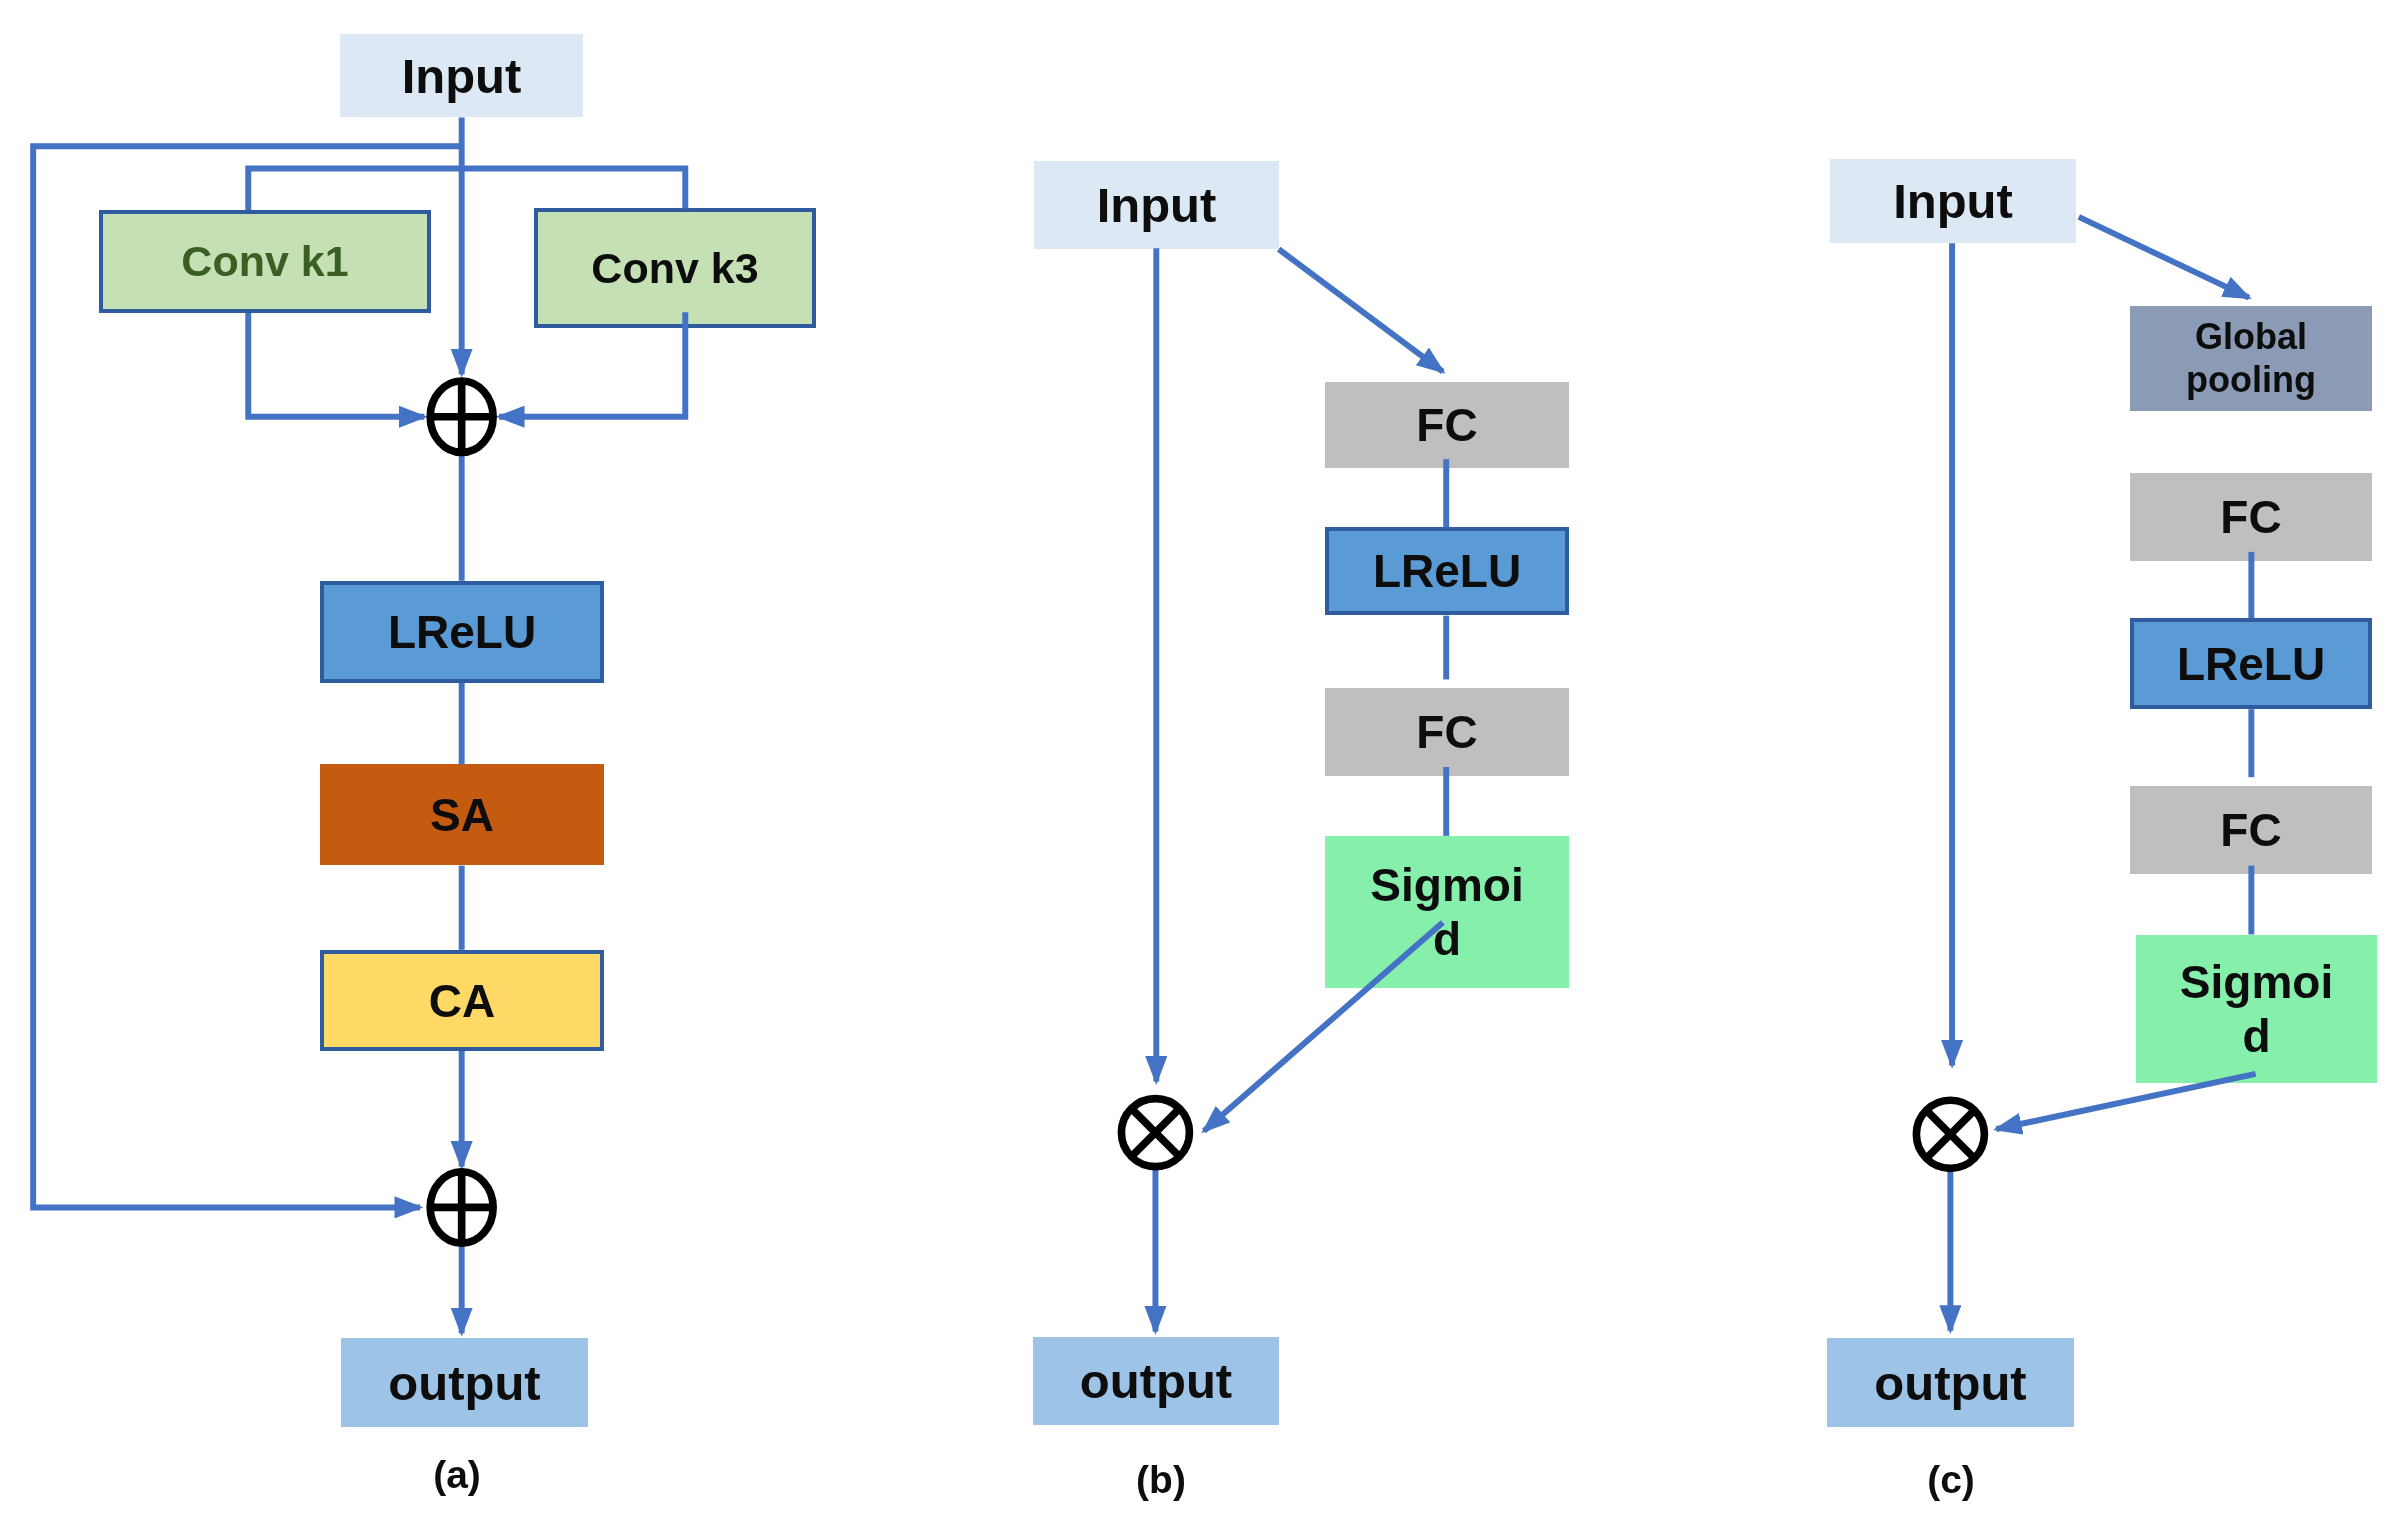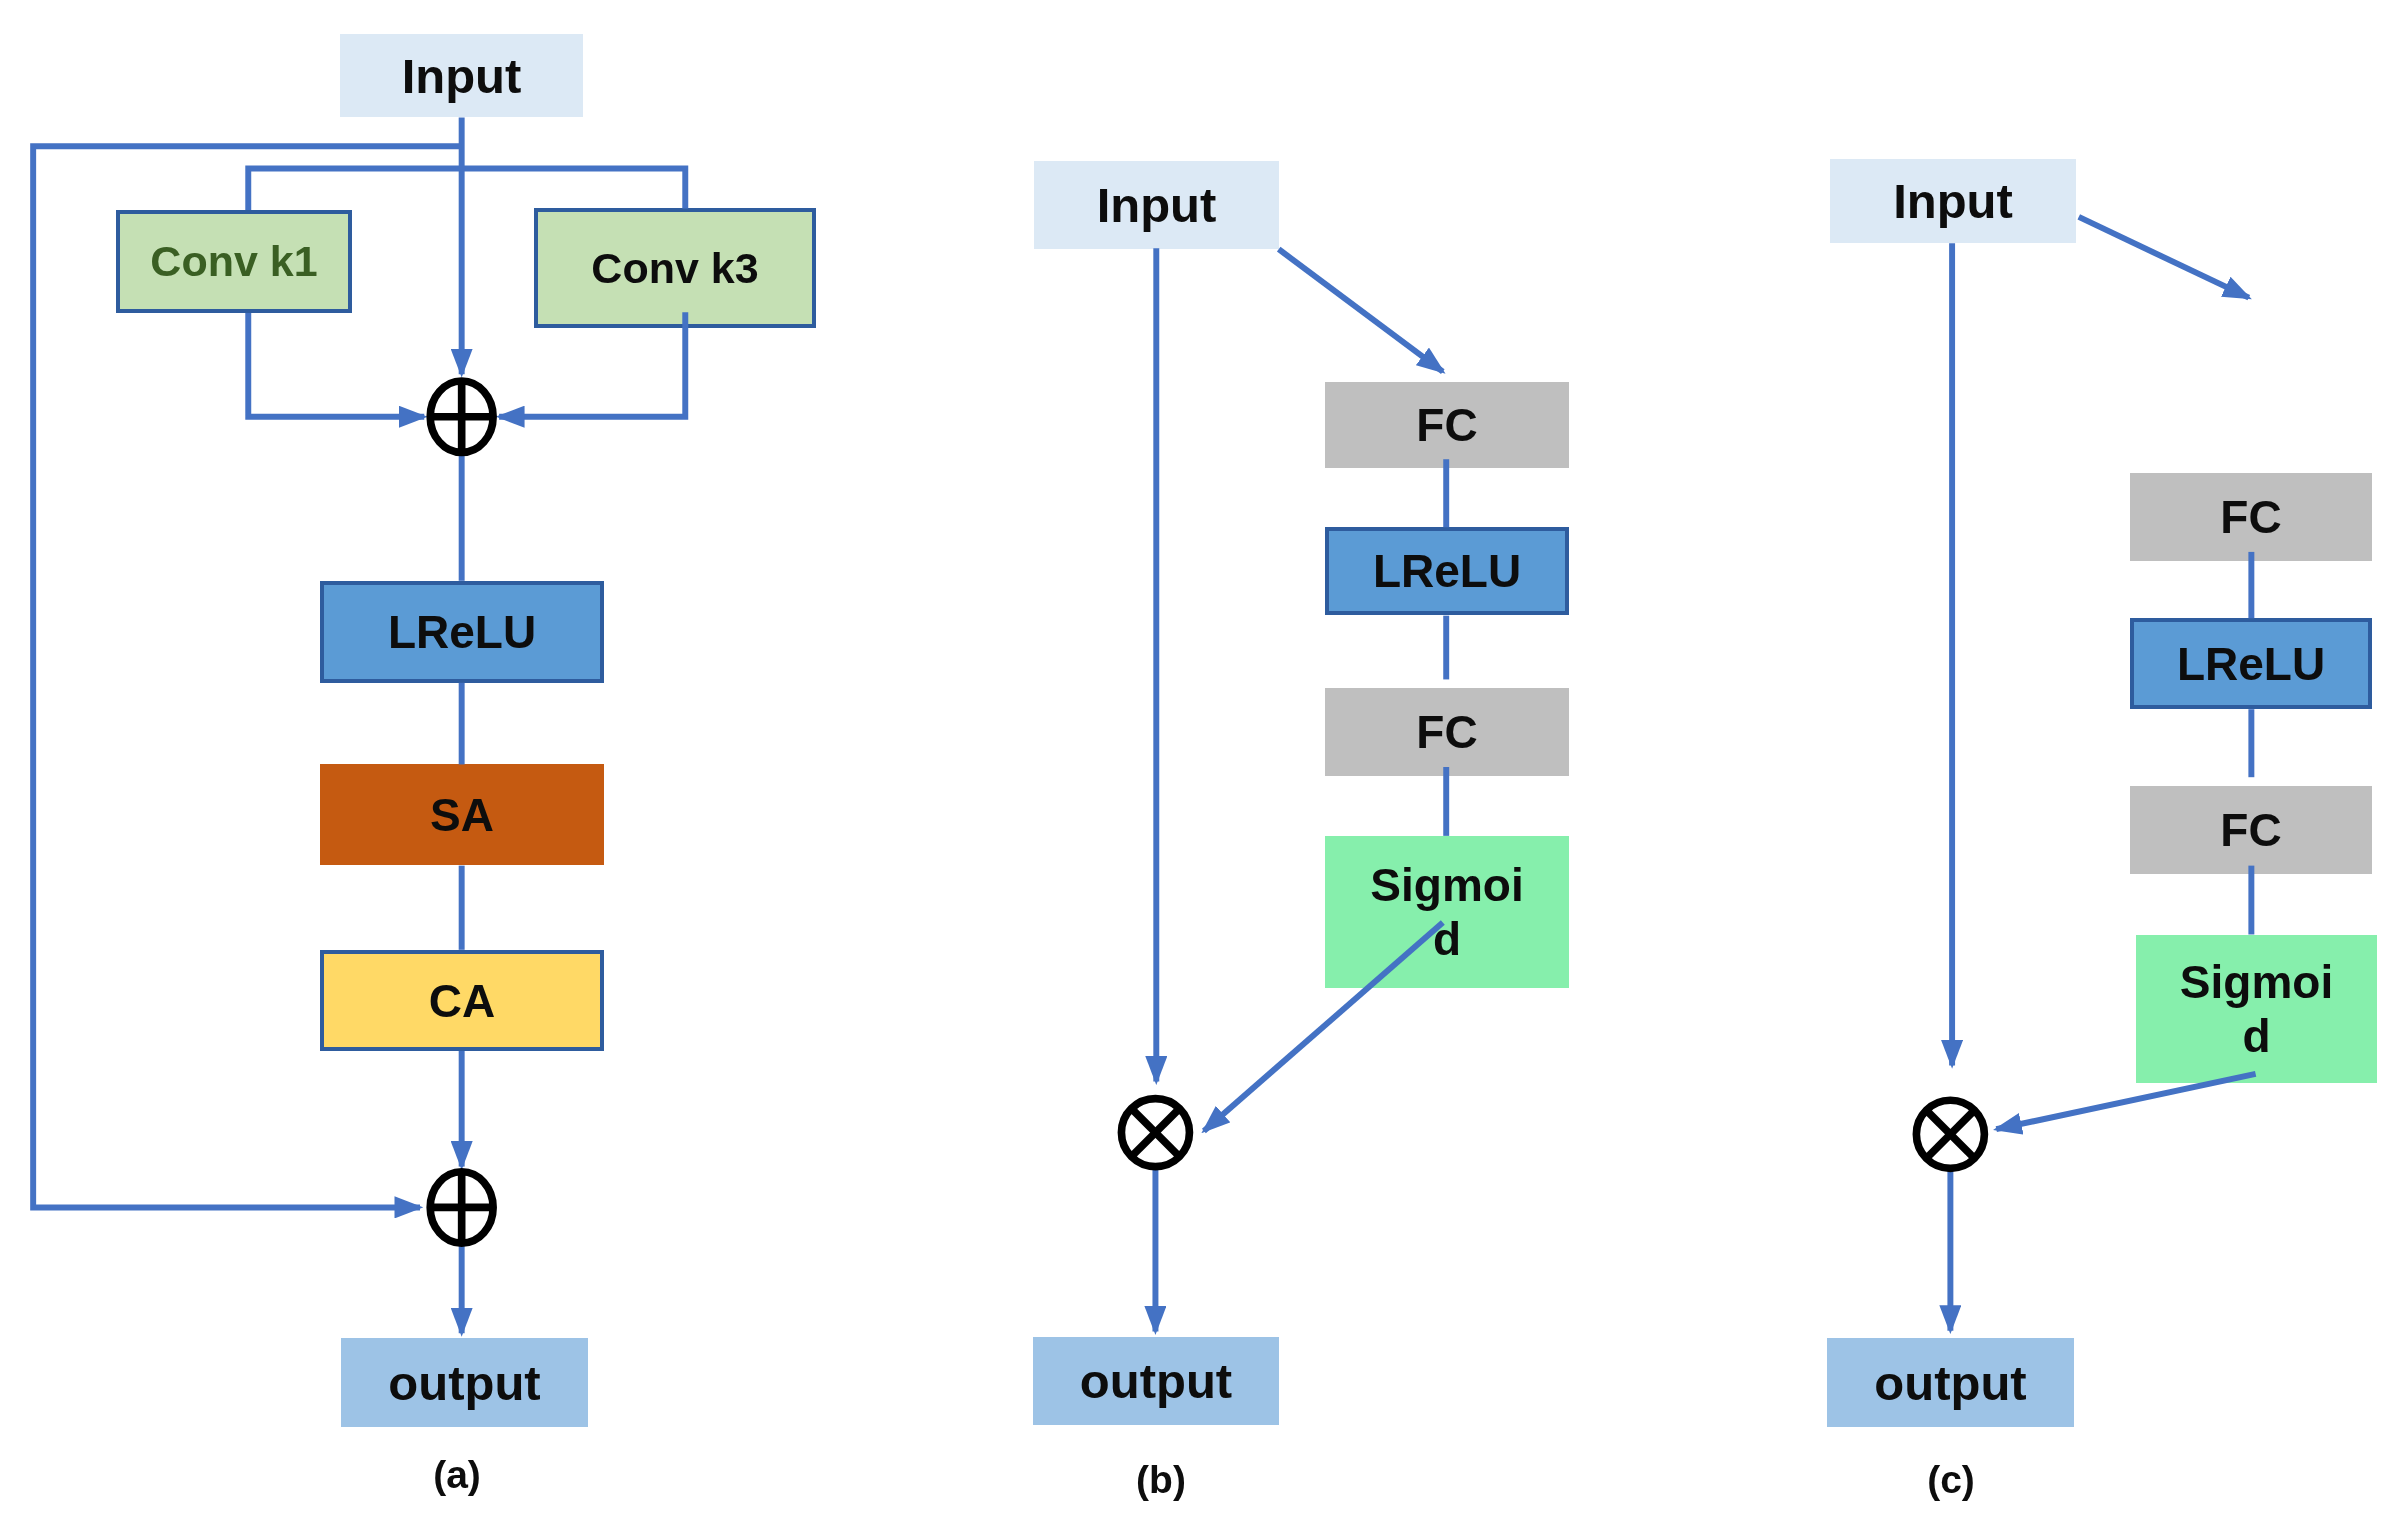--- a/index.html
+++ b/index.html
@@ -50,21 +50,21 @@
   .opline{stroke:#000000;stroke-width:9;fill:none;}
 </style>
 </head>
 <body>
 
 <div id="canvas">
 
   <div class="panel">
     <div class="box fill-input t58" style="left:340px;top:34px;width:243px;height:83px;">Input</div>
 
-    <div class="box fill-conv t50 green-text" style="left:116px;top:210px;width:236px;height:103px;">Conv k1</div>
+    <div class="box fill-conv t50 green-text" style="left:99px;top:210px;width:332px;height:103px;">Conv k1</div>
 
     <div class="box fill-conv t50" style="left:534px;top:208px;width:282px;height:120px;">Conv k3</div>
 
     <div class="box fill-lrelu t54" style="left:320px;top:581px;width:284px;height:102px;">LReLU</div>
 
     <div class="box fill-sa t54" style="left:320px;top:764px;width:284px;height:101px;">SA</div>
 
     <div class="box fill-ca t54" style="left:320px;top:950px;width:284px;height:101px;">CA</div>
 
     <div class="box fill-output t58" style="left:341px;top:1338px;width:247px;height:89px;">output</div>
@@ -89,20 +89,26 @@
     </div>
 
     <div class="box fill-output t58" style="left:1033px;top:1337px;width:246px;height:88px;">output</div>
 
     <div class="caption" style="left:1161px;top:1480px;">(b)</div>
   </div>
 
   <div class="panel">
     <div class="box fill-input t58" style="left:1830px;top:159px;width:246px;height:84px;">Input</div>
 
+    <div class="box fill-gp t42" style="left:2130px;top:306px;width:242px;height:105px;">
+      <div class="lines">
+        <span>Global</span>
+        <span>pooling</span>
+      </div>
+    </div>
 
     <div class="box fill-fc t54" style="left:2130px;top:464px;width:242px;height:88px;">FC</div>
 
     <div class="box fill-lrelu t54" style="left:2130px;top:618px;width:242px;height:91px;">LReLU</div>
 
     <div class="box fill-fc t54" style="left:2130px;top:777px;width:242px;height:88px;">FC</div>
 
     <div class="box fill-sigmoid t54" style="left:2136px;top:935px;width:241px;height:148px;">
       <div class="lines">
         <span>Sigmoi</span>

